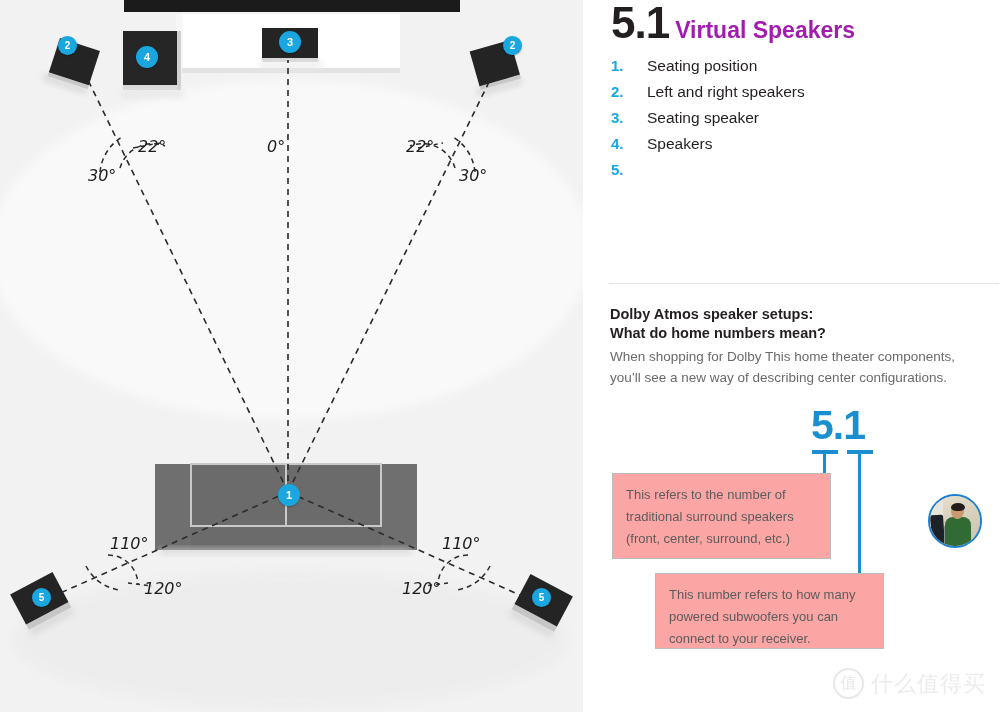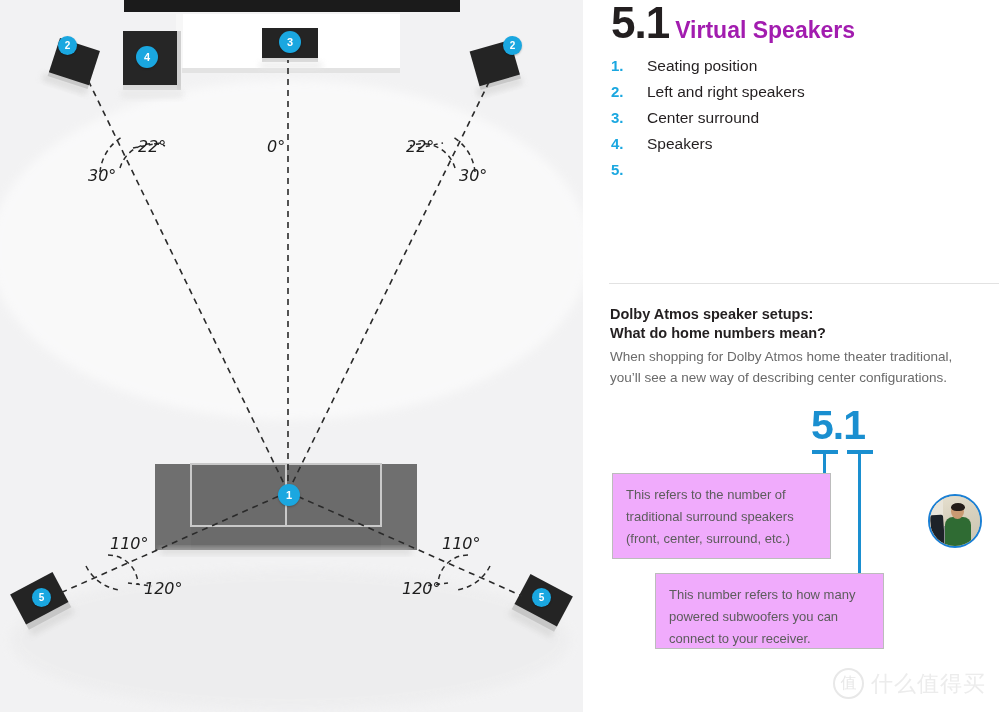--- a/index.html
+++ b/index.html
@@ -91,21 +91,21 @@
   #bignum{
     position:absolute;left:811px;top:405px;
     font-size:41px;font-weight:bold;color:#1a8fd0;
     letter-spacing:-1px;line-height:1;
   }
   .bracket{position:absolute;background:#1a8fd0;}
 
   .callout{
     position:absolute;
     border:1px solid #bcbcbc;
-    background:#f0abfc;
+    background:#fca5a5;
     box-sizing:border-box;
     color:#5c5c5c;
     font-size:13px;
     line-height:22px;
     padding:10px 13px 11px 13px;
   }
 
   #avatar{
     position:absolute;left:928px;top:494px;
     width:50px;height:50px;border-radius:50%;
@@ -291,37 +291,37 @@
       <div class="legend-row">
         <span class="legend-num">1.</span>
         <span class="legend-txt">Seating position</span>
       </div>
       <div class="legend-row">
         <span class="legend-num">2.</span>
         <span class="legend-txt">Left and right speakers</span>
       </div>
       <div class="legend-row">
         <span class="legend-num">3.</span>
-        <span class="legend-txt">Center surround</span>
+        <span class="legend-txt">Seating speaker</span>
       </div>
       <div class="legend-row">
         <span class="legend-num">4.</span>
         <span class="legend-txt">Speakers</span>
       </div>
       <div class="legend-row">
         <span class="legend-num">5.</span>
       </div>
     </div>
 
     <div id="divider"></div>
 
     <div id="explain">
       <div class="ex-head">Dolby Atmos speaker setups:</div>
       <div class="ex-head">What do home numbers mean?</div>
-      <div class="ex-body">When shopping for Dolby Atmos home theater traditional,</div>
+      <div class="ex-body">When shopping for Dolby This home theater components,</div>
       <div class="ex-body" style="margin-top:0;">you’ll see a new way of describing center configurations.</div>
     </div>
   </div>
 
   <div id="bignum">5.1</div>
 
   <div class="bracket" style="left:812px;top:450px;width:26px;height:4px;"></div>
   <div class="bracket" style="left:823px;top:450px;width:3px;height:28px;"></div>
 
   <div class="bracket" style="left:847px;top:450px;width:26px;height:4px;"></div>

